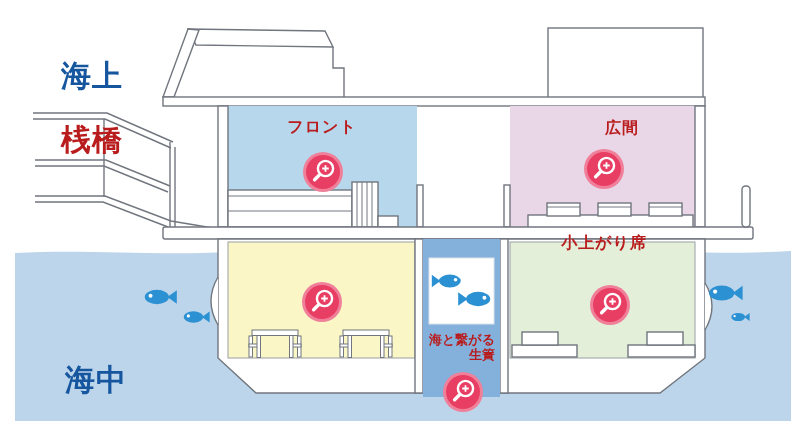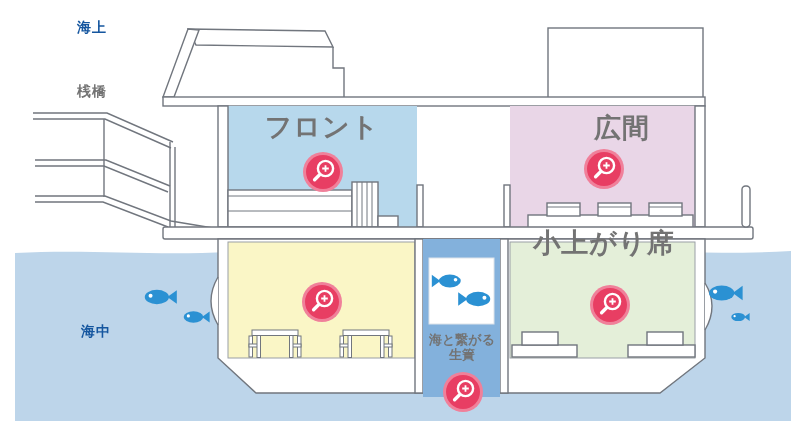--- a/index.html
+++ b/index.html
@@ -2,26 +2,26 @@
 <html><head>
 <meta charset="utf-8">
 <style>
   html,body{margin:0;padding:0;background:#fff;}
   .stage{position:relative;width:800px;height:438px;background:#fff;overflow:hidden;
          font-family:"Liberation Sans","DejaVu Sans",sans-serif;}
   svg.scene{position:absolute;left:0;top:0;}
   .ln{fill:#ffffff;stroke:#71767e;stroke-width:1.4;}
   .st{fill:none;stroke:#71767e;stroke-width:1.4;}
   .thin{stroke-width:1;}
-  .lbl{position:absolute;transform:translate(-50%,-50%);font-weight:bold;color:#737373;
+  .lbl{position:absolute;transform:translate(-50%,-50%);font-weight:bold;color:#b91c1c;
        white-space:nowrap;letter-spacing:1px;}
   .lbl.blue{color:#15569f;}
-  .zone{font-size:14px;}
-  .room{font-size:27px;}
-  .tank-lbl{font-size:13px;line-height:15px;text-align:center;letter-spacing:0;}
+  .zone{font-size:30px;margin-top:48px;}
+  .room{font-size:16px;}
+  .tank-lbl{font-size:13px;line-height:15px;text-align:right;letter-spacing:0;}
   .badge{position:absolute;width:42px;height:42px;cursor:pointer;}
 </style>
 </head>
 <body>
 
 <div class="stage">
 
   <svg class="scene" width="800" height="438" viewBox="0 0 800 438">
     <defs>
       <g id="fish">

